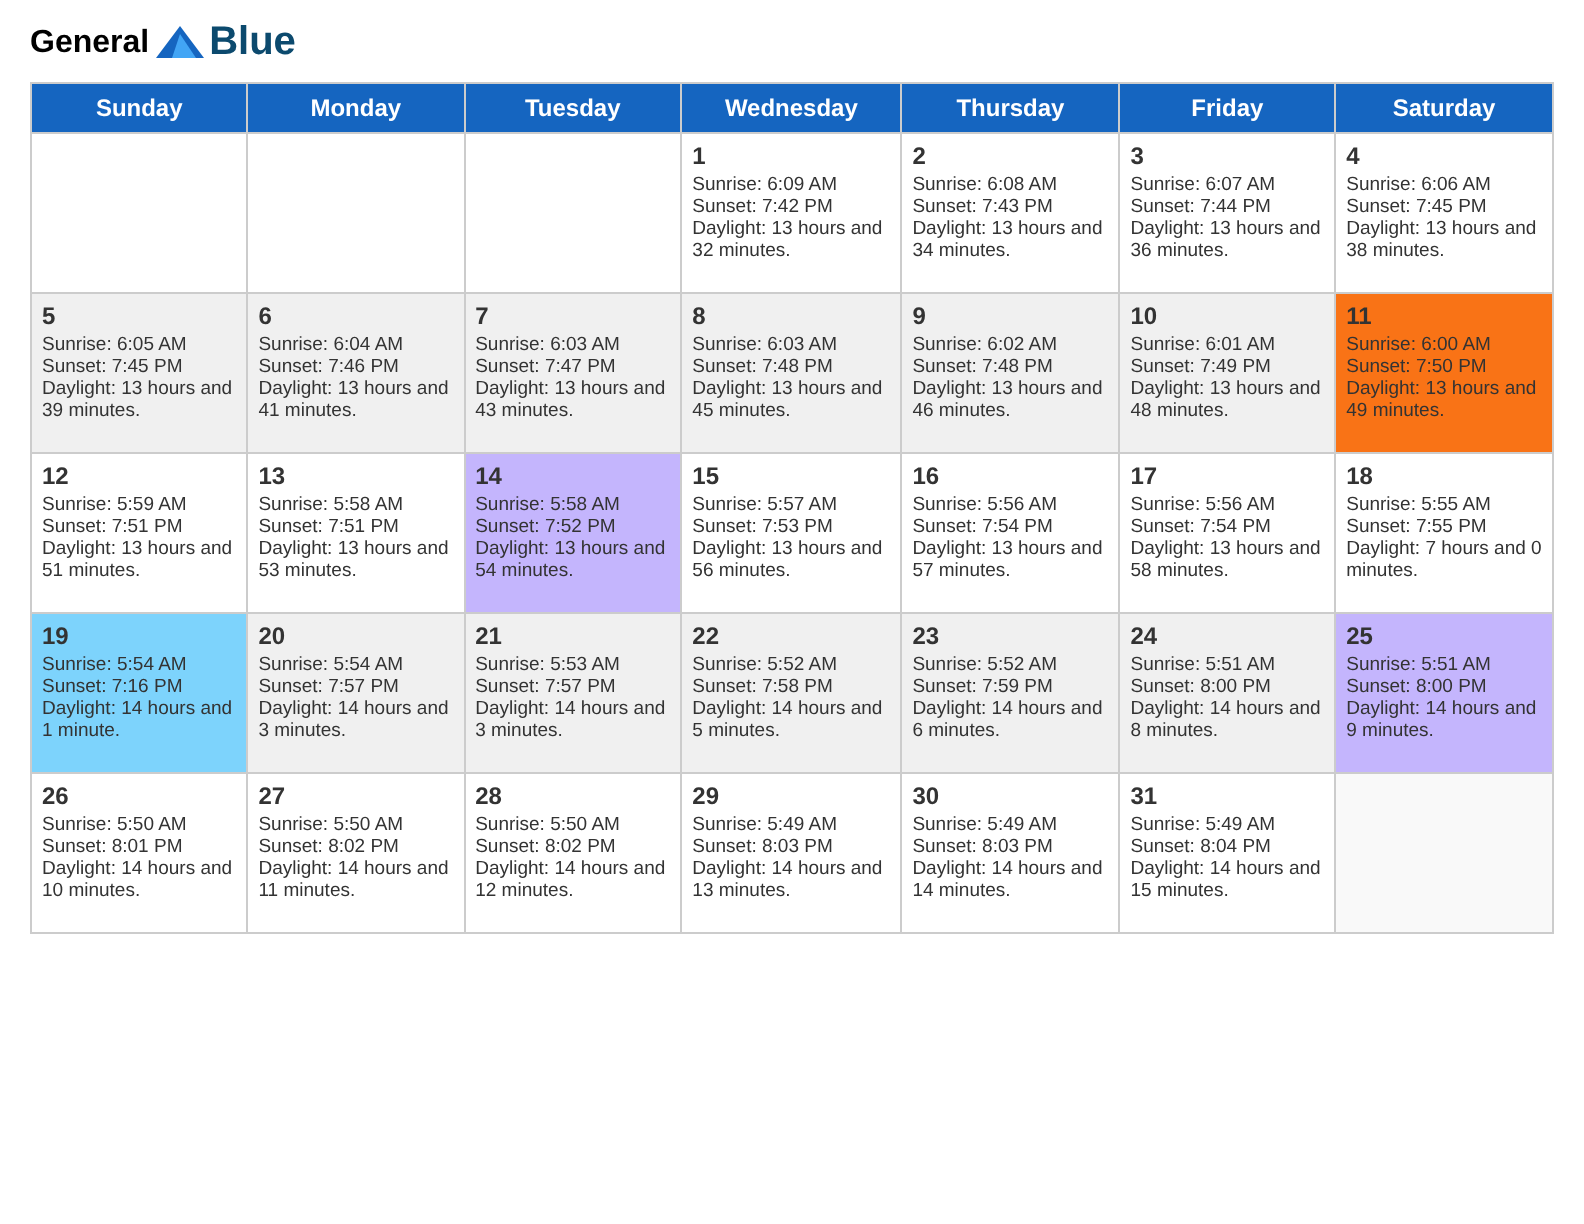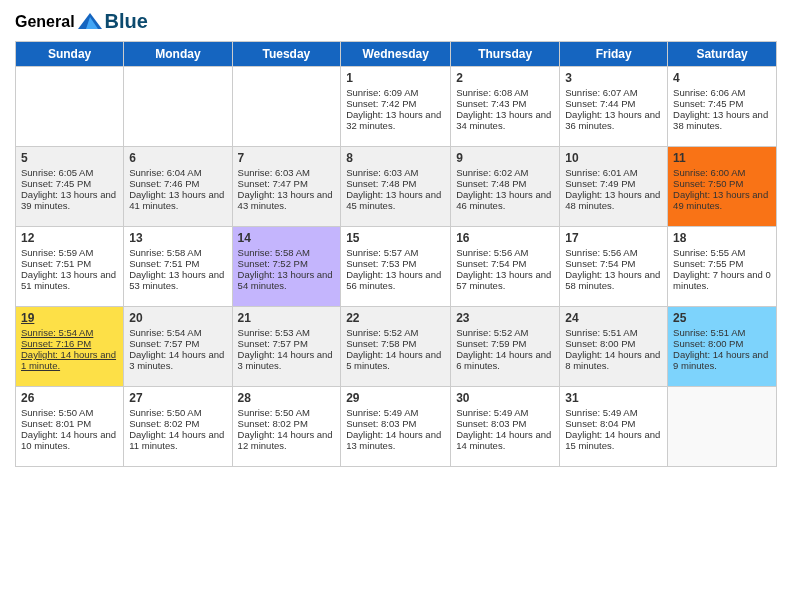--- a/index.html
+++ b/index.html
@@ -192,21 +192,21 @@
             <div>Daylight: 13 hours and 58 minutes.</div>
           </td>
           <td style="background: rgb(255, 255, 255);">
             <span class="day-num">18</span>
             <div>Sunrise: 5:55 AM</div>
             <div>Sunset: 7:55 PM</div>
             <div>Daylight: 7 hours and 0 minutes.</div>
           </td>
         </tr>
         <tr>
-          <td style="background: #fde047; text-decoration: underline;">
+          <td style="background: #7dd3fc;">
             <span class="day-num">19</span>
             <div>Sunrise: 5:54 AM</div>
             <div>Sunset: 7:16 PM</div>
             <div>Daylight: 14 hours and 1 minute.</div>
           </td>
           <td style="background: rgb(240, 240, 240);">
             <span class="day-num">20</span>
             <div>Sunrise: 5:54 AM</div>
             <div>Sunset: 7:57 PM</div>
             <div>Daylight: 14 hours and 3 minutes.</div>
@@ -228,21 +228,21 @@
             <div>Sunrise: 5:52 AM</div>
             <div>Sunset: 7:59 PM</div>
             <div>Daylight: 14 hours and 6 minutes.</div>
           </td>
           <td style="background: rgb(240, 240, 240);">
             <span class="day-num">24</span>
             <div>Sunrise: 5:51 AM</div>
             <div>Sunset: 8:00 PM</div>
             <div>Daylight: 14 hours and 8 minutes.</div>
           </td>
-          <td style="background: #7dd3fc; margin-top: 22px;">
+          <td style="background: #c4b5fd; margin-top: 22px;">
             <span class="day-num">25</span>
             <div>Sunrise: 5:51 AM</div>
             <div>Sunset: 8:00 PM</div>
             <div>Daylight: 14 hours and 9 minutes.</div>
           </td>
         </tr>
         <tr>
           <td style="background: rgb(255, 255, 255); margin-left: 48px;">
             <span class="day-num">26</span>
             <div>Sunrise: 5:50 AM</div>

